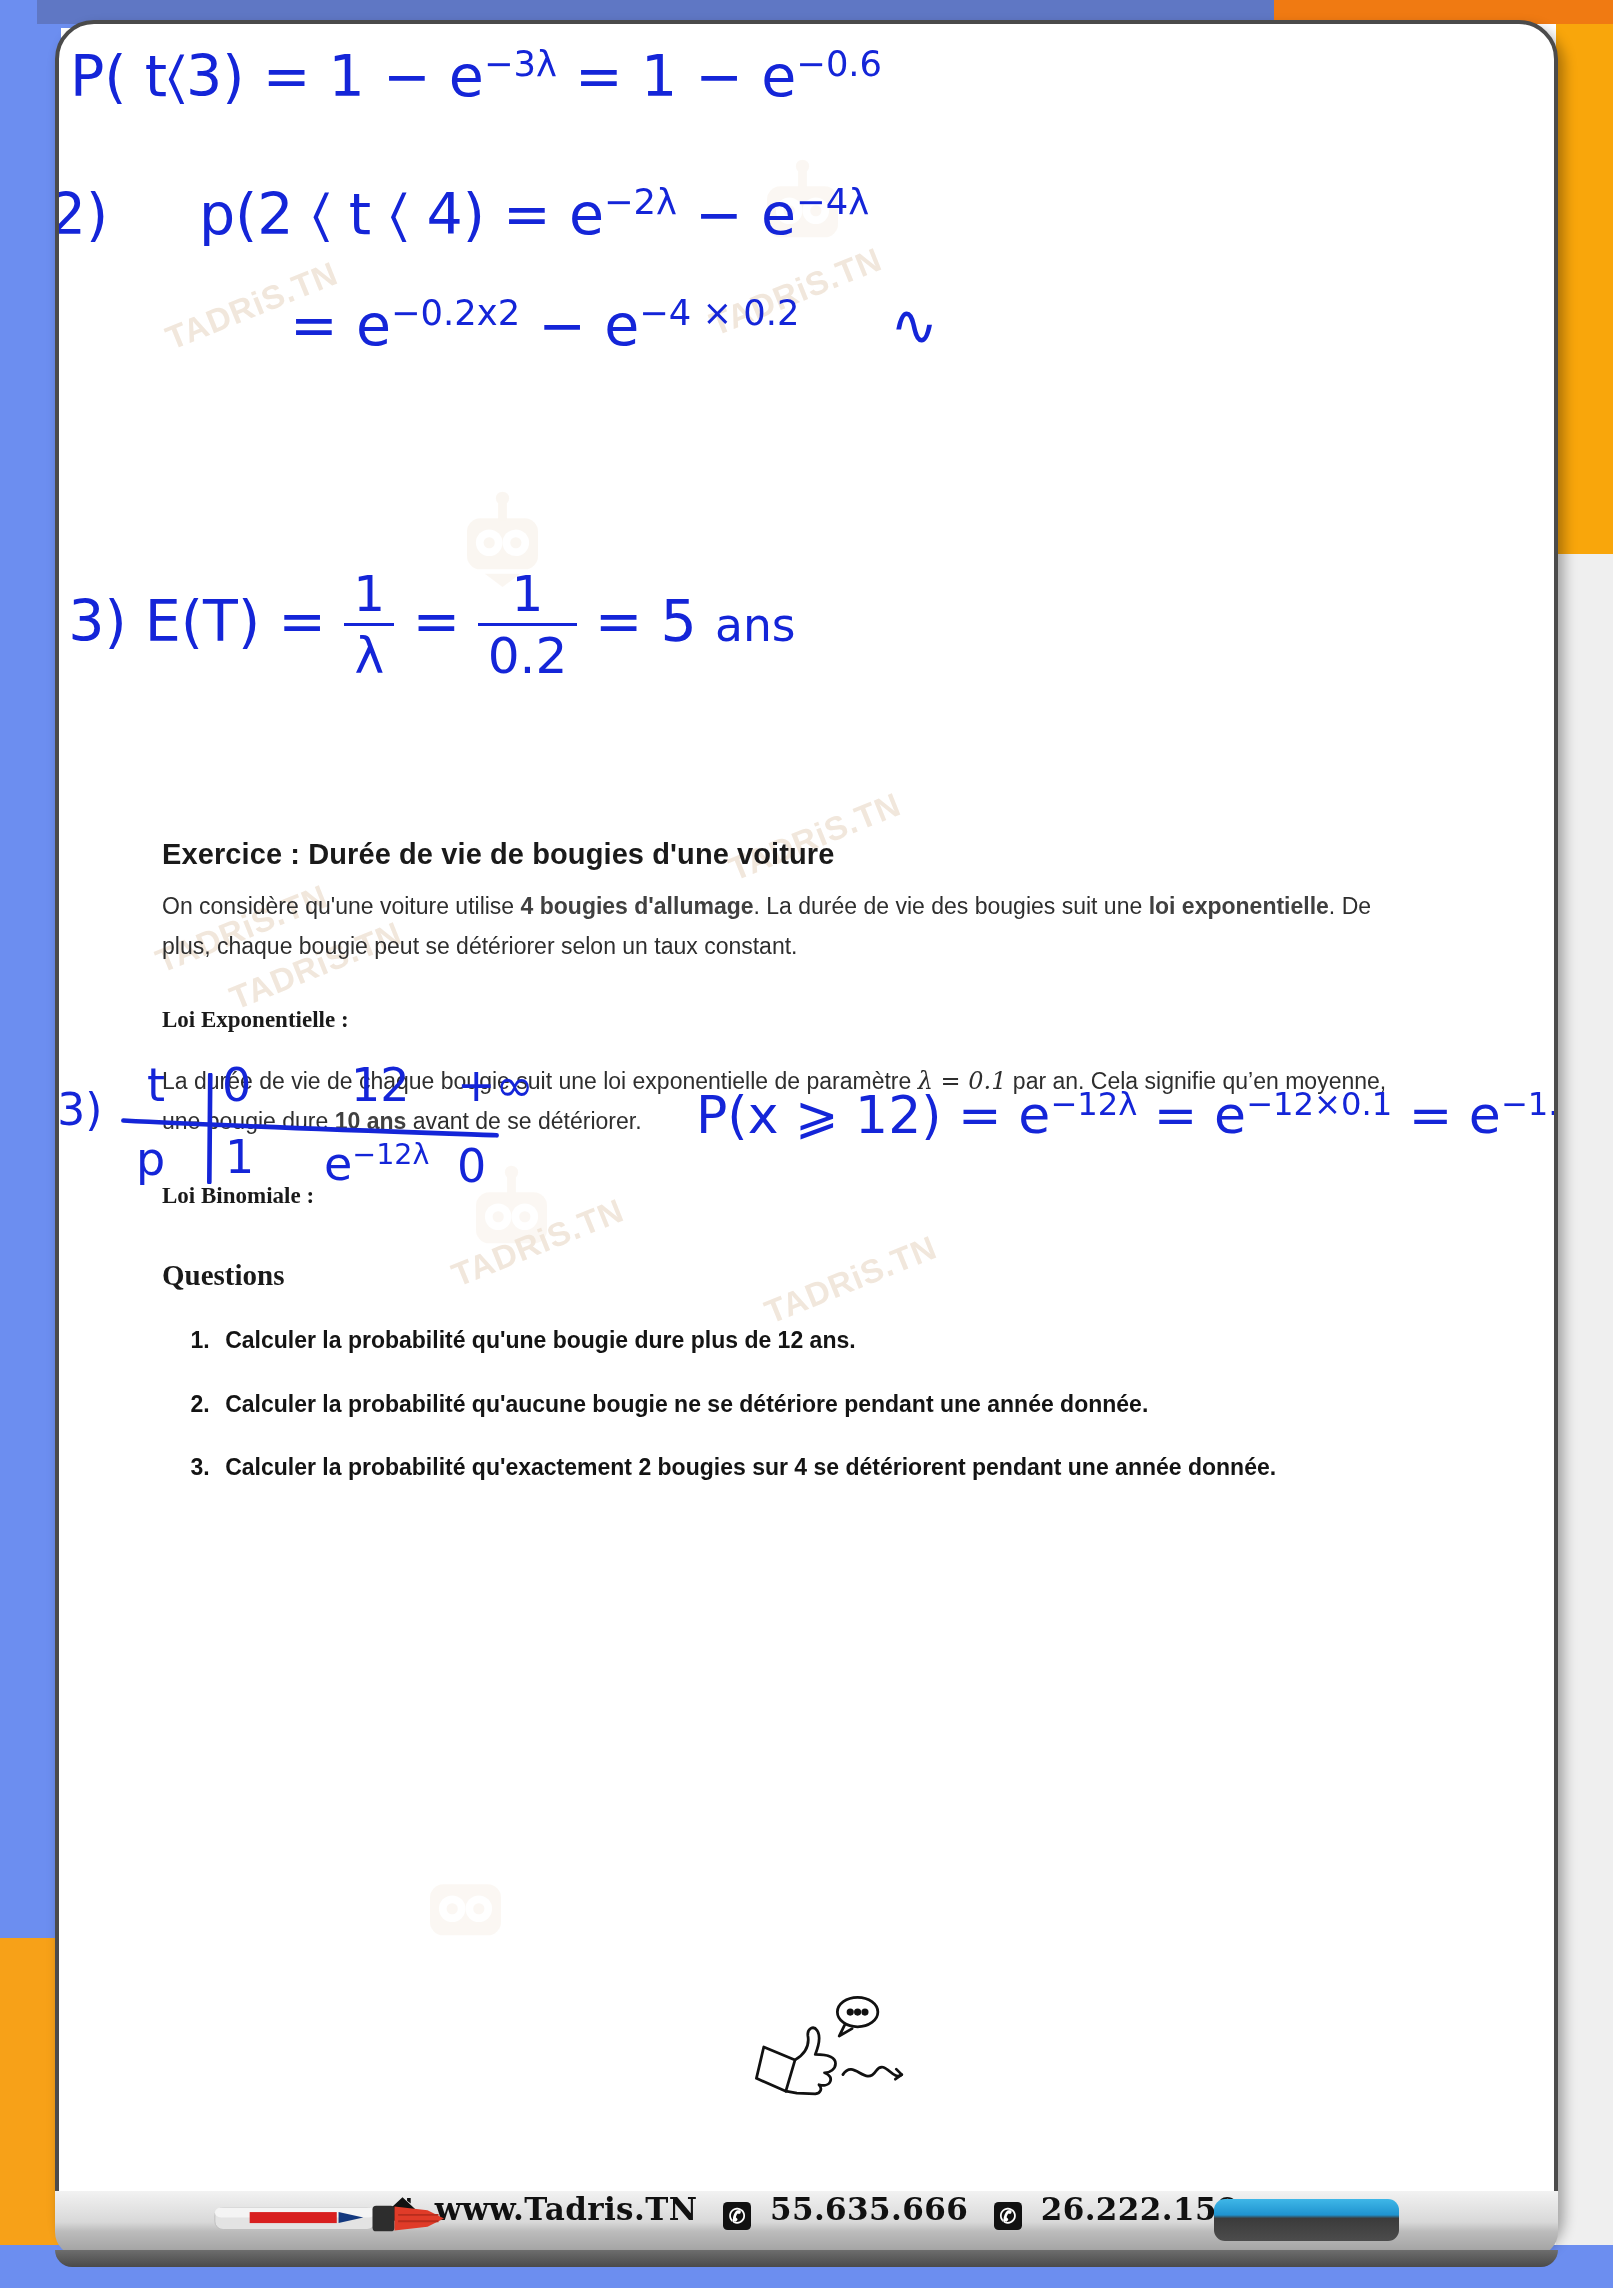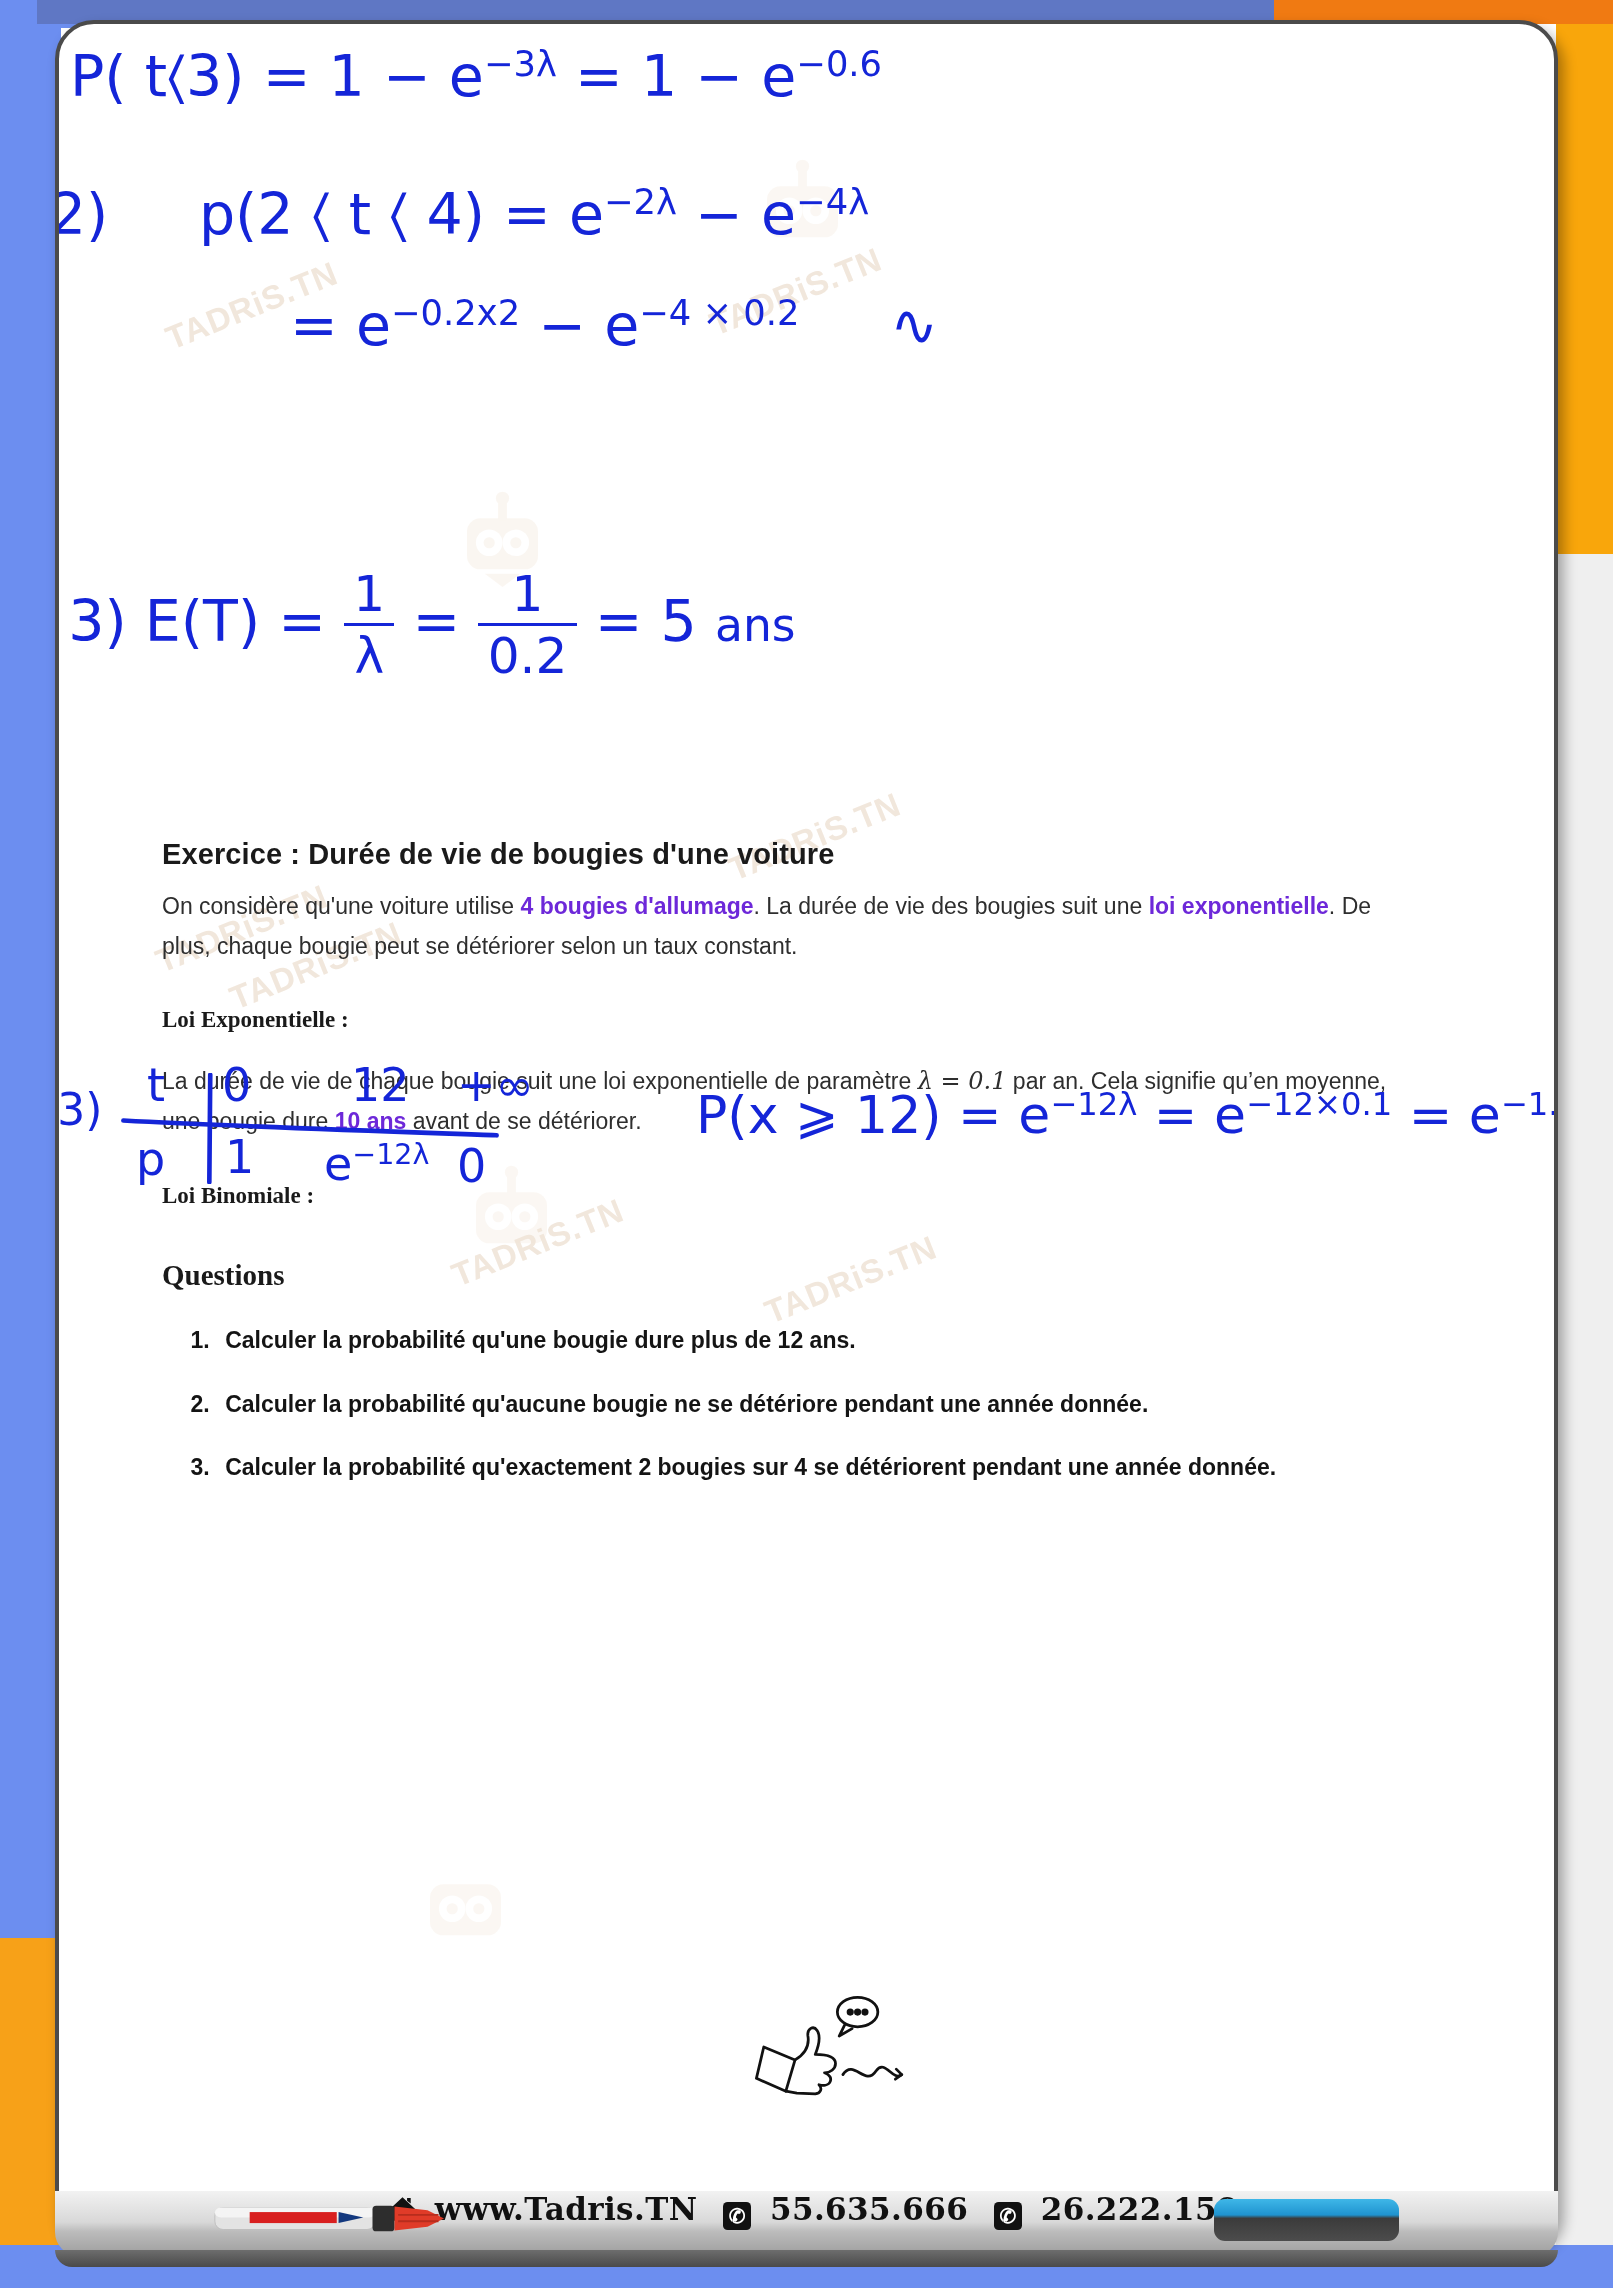--- a/index.html
+++ b/index.html
@@ -123,21 +123,21 @@
   .doc h3.questions {
     font-size:29px;
     margin:50px 0 31px;
   }
   .doc p {
     font-size:23px;
     line-height:1.72;
     color:#2e2e2e;
     margin-bottom:5.5px;
   }
-  .doc b, .doc strong { font-weight:bold; color:#6d28d9; }
+  .doc b, .doc strong { font-weight:bold; color:#404040; }
   .mathv {
     font-family:"DejaVu Serif", serif;
     font-style:italic;
     font-size:24px;
   }
   .doc ol {
     margin:8px 0 0 54px;
     font-size:23px;
   }
   .doc ol li {

